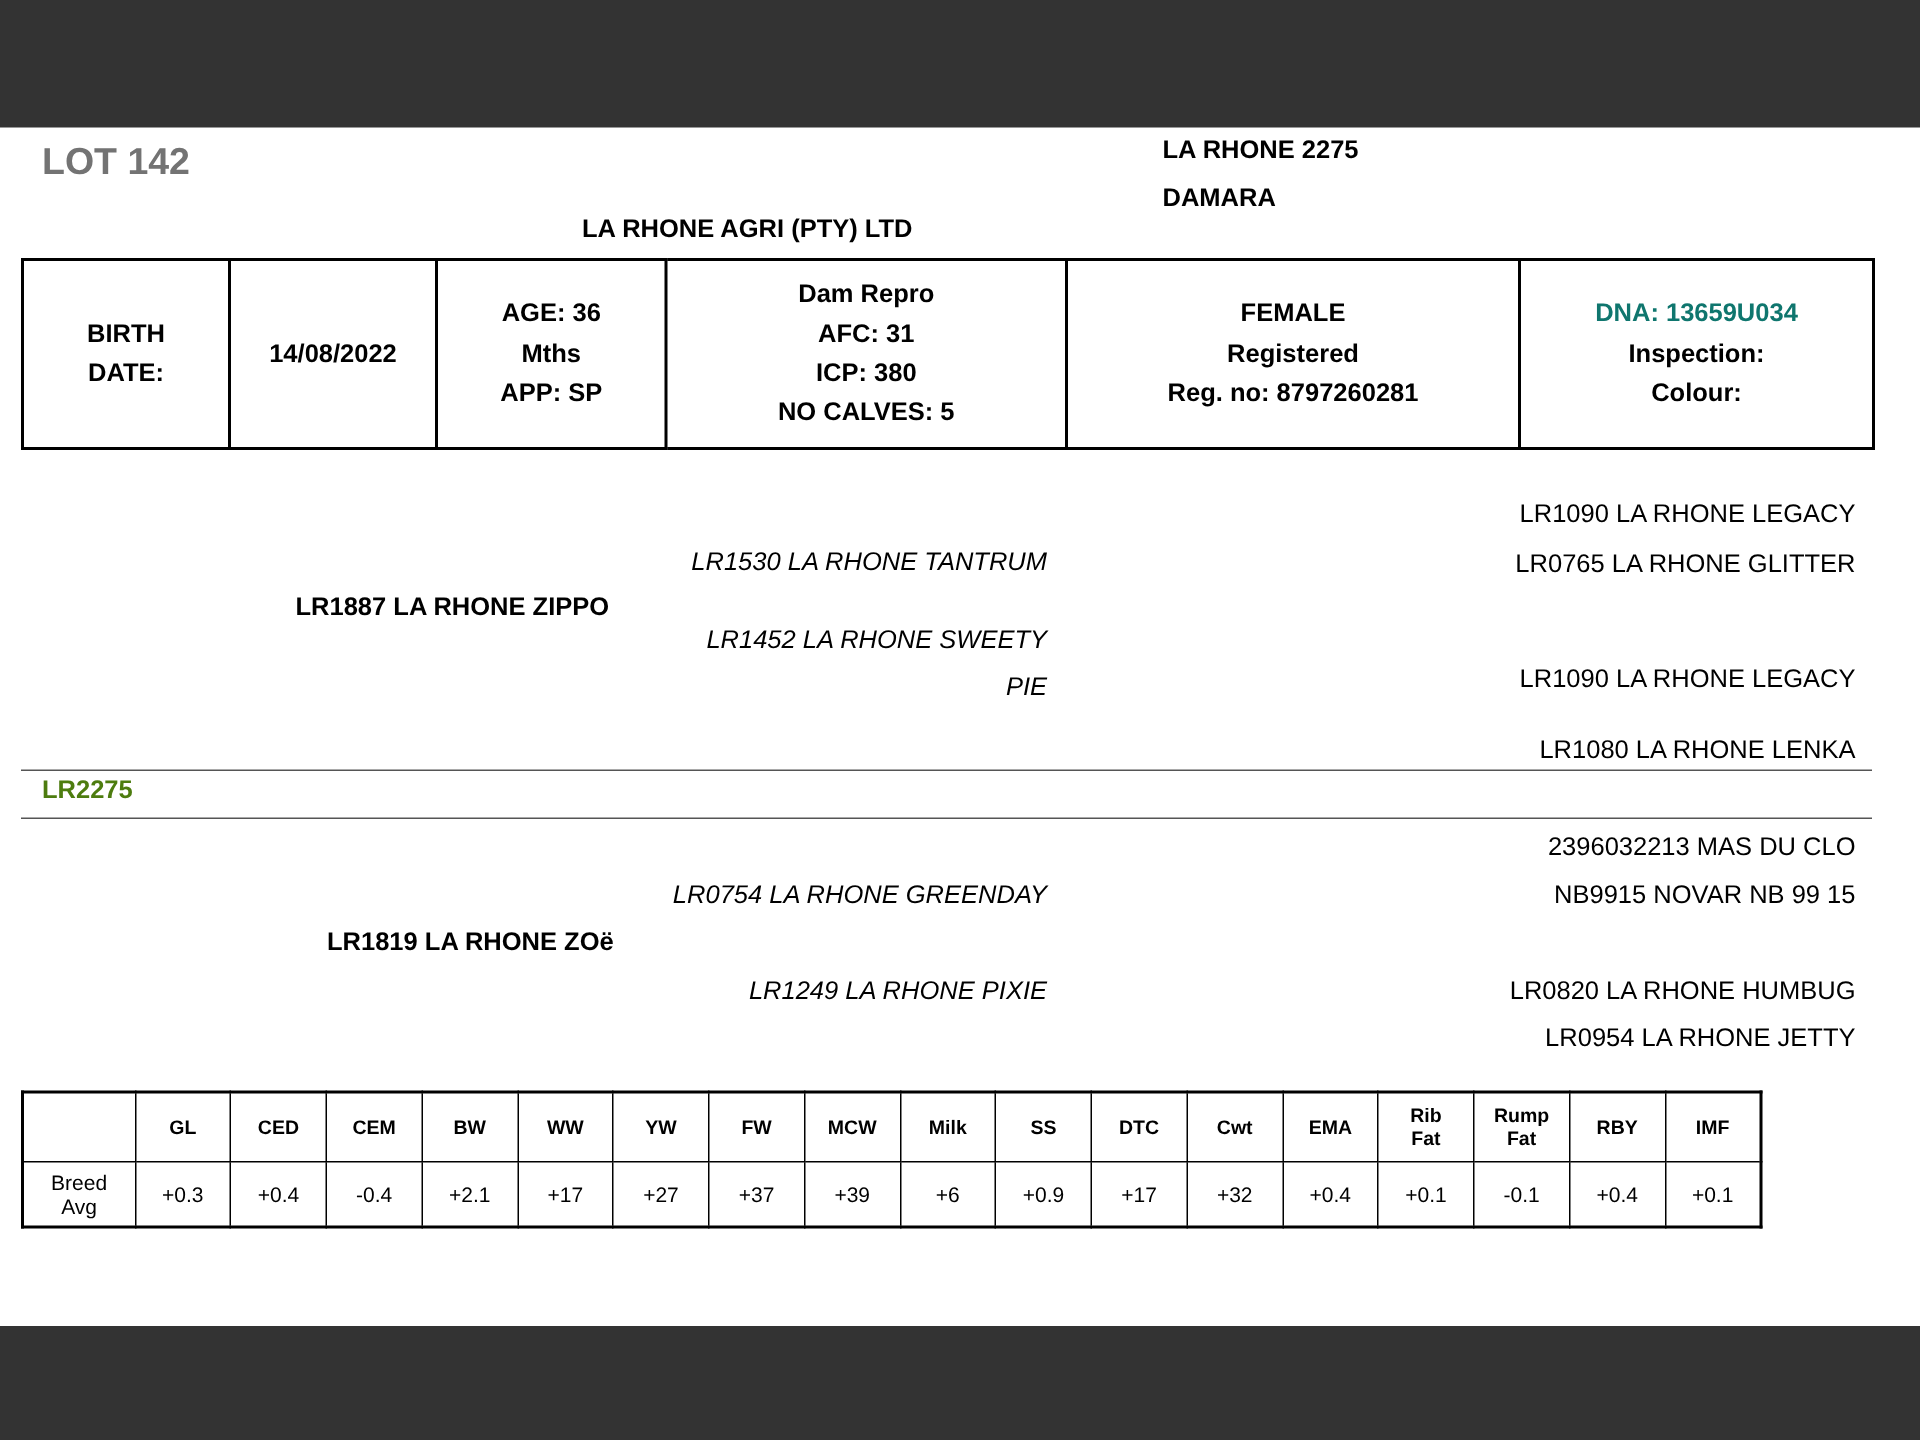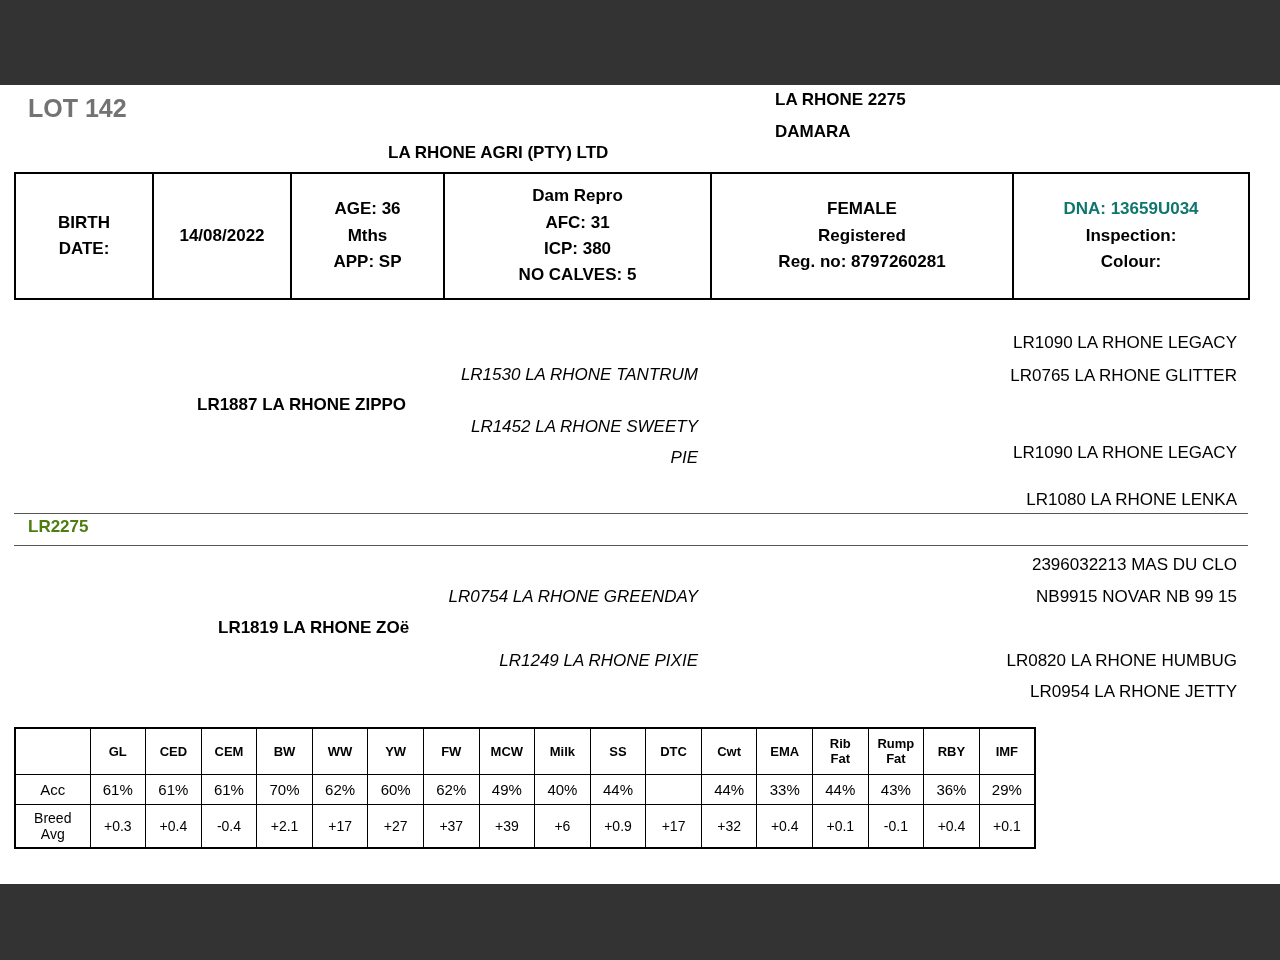--- a/index.html
+++ b/index.html
@@ -31,21 +31,21 @@
   .ped { position:absolute; font-size:17px; line-height:31px; }
   .gen2 { font-weight:bold; }
   .gen3 { right:582px; text-align:right;font-style:italic; }
   .gen4 { right:43px; text-align:center; }
   .animal-id { position:absolute; left:28px; top:517px; font-size:17px; font-weight:bold; color:#4d7c0f; }
   .ped-rule { position:absolute; left:14px; width:1234px; border-top:1px solid #555; height:0; }
   .rule-1 { top:513px; }
   .rule-2 { top:545px; }
 
   table.ebv-table {
-    position:absolute; left:14px; top:727px; width:1022px;
+    position:absolute; left:14px; top:727px; width:1161px;
     border-collapse:collapse; table-layout:fixed; border:2px solid #000;
   }
   table.ebv-table th, table.ebv-table td {
     border:1px solid #000; text-align:center; vertical-align:middle; padding:2px;
   }
   table.ebv-table th { font-size:13px; font-weight:bold; height:46px; white-space:pre-line; }
   td.row-label { font-size:12px; font-weight:normal; white-space:pre-line; }
   tr.row-ebv td { font-size:16px; height:32px; }
   tr.row-acc td { font-size:15px; height:30px; }
   tr.row-breed td { font-size:14px; height:44px; }
@@ -159,40 +159,20 @@
     <th>DTC</th>
     <th>Cwt</th>
     <th>EMA</th>
     <th>Rib
 Fat</th>
     <th>Rump
 Fat</th>
     <th>RBY</th>
     <th>IMF</th>
   </tr>
-  <tr class="row-acc">
-    <td class="row-label">Acc</td>
-    <td>61%</td>
-    <td>61%</td>
-    <td>61%</td>
-    <td>70%</td>
-    <td>62%</td>
-    <td>60%</td>
-    <td>62%</td>
-    <td>49%</td>
-    <td>40%</td>
-    <td>44%</td>
-    <td></td>
-    <td>44%</td>
-    <td>33%</td>
-    <td>44%</td>
-    <td>43%</td>
-    <td>36%</td>
-    <td>29%</td>
-  </tr>
   <tr class="row-breed">
     <td class="row-label">Breed
 Avg</td>
     <td>+0.3</td>
     <td>+0.4</td>
     <td>-0.4</td>
     <td>+2.1</td>
     <td>+17</td>
     <td>+27</td>
     <td>+37</td>

